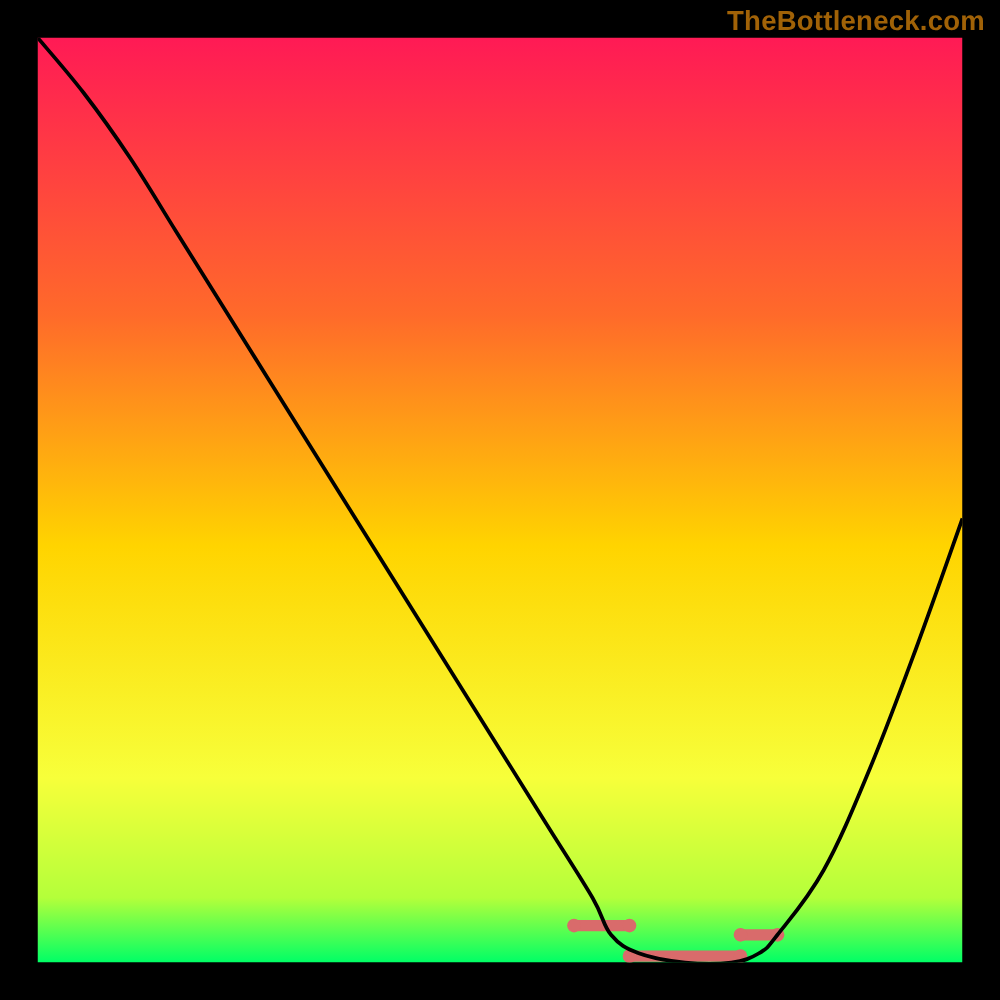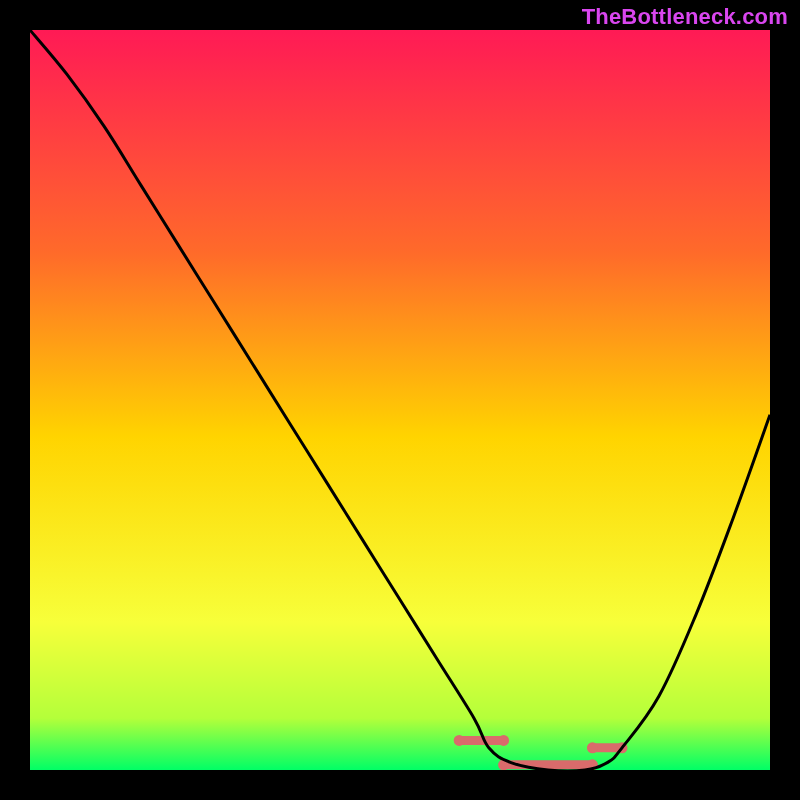--- a/index.html
+++ b/index.html
@@ -14,21 +14,21 @@
   .frame {
     position: relative;
     width: 800px;
     height: 800px;
     background: #000;
   }
   .watermark {
     position: absolute;
     top: 4px;
     right: 12px;
-    color: #d946ef;
+    color: #a16207;
     font-size: 22px;
     font-weight: 600;
     letter-spacing: 0.2px;
     user-select: none;
   }
   .plot-wrap {
     position: absolute;
     left: 30px;
     top: 30px;
     width: 740px;

